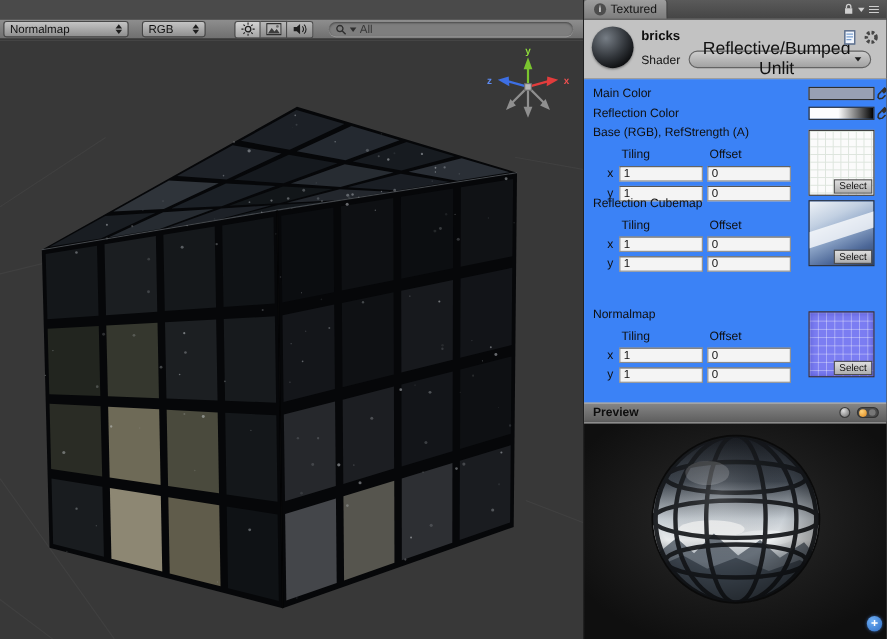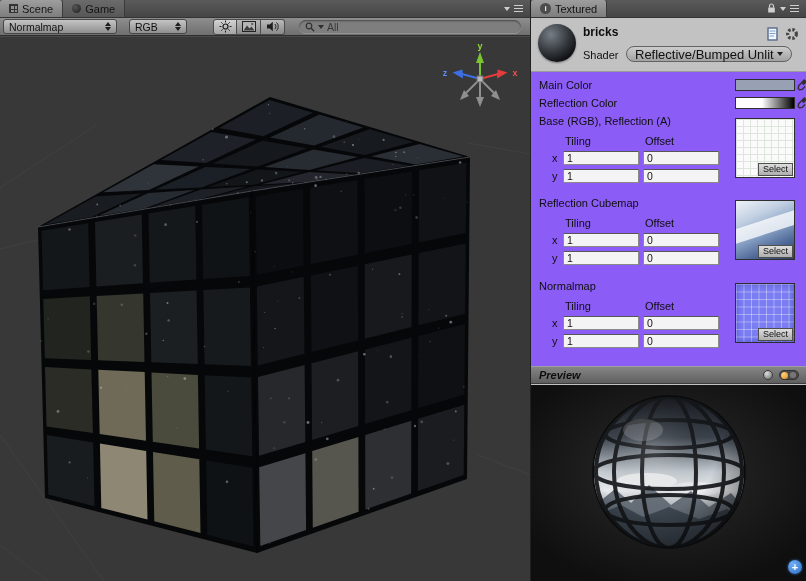--- a/index.html
+++ b/index.html
@@ -54,25 +54,25 @@
     background:#c2c2c2; border-left:1px solid #202020; }
   .insp-header { position:absolute; top:18px; left:0; right:0; height:54px; background:#c2c2c2;
     border-bottom:1px solid #9a9a9a; }
   .mat-ball { position:absolute; left:7px; top:6px; width:38px; height:38px; border-radius:50%;
     background:radial-gradient(circle at 34% 28%, #767d85, #33373c 48%, #0a0b0d 80%);
     box-shadow:0 1px 2px rgba(0,0,0,.4); }
   .mat-name { position:absolute; left:52px; top:7px; font-size:12px; font-weight:bold; color:#0d0d0d; }
   .shader-label { position:absolute; left:52px; top:31px; font-size:11px; color:#111; }
   .shader-dd { position:absolute; left:95px; top:28px; width:166px; height:16px; border-radius:8px;
     background:linear-gradient(#cdcdcd,#a2a2a2); border:1px solid #636363;
-    display:flex; align-items:center; padding:0 8px; font-size:13px; color:#111; }
+    display:flex; align-items:center; padding:0 8px; font-size:16px; color:#111; }
   .shader-dd .tri-d { margin-left:auto; }
   .hdr-icons { position:absolute; top:9px; right:7px; display:flex; gap:6px; align-items:center; }
 
-  .insp-props { position:absolute; top:72px; left:0; width:276px; height:294px; background:#8b5cf6; }
+  .insp-props { position:absolute; top:72px; left:0; width:276px; height:294px; background:#3b82f6; }
   .p-label { position:absolute; left:8px; font-size:11px; color:#0f0f0f; }
   .color-row { position:absolute; left:0; width:276px; height:14px; }
   .swatch { position:absolute; left:204px; top:0; width:60px; height:12px; border:1px solid #2e2e2e; }
   .dropper { position:absolute; left:266px; top:-1px; }
 
   .tex-group { position:absolute; left:0; width:276px; height:76px; }
   .tex-group .g-label { position:absolute; left:8px; top:0; font-size:11px; color:#0f0f0f; }
   .tex-group .th { position:absolute; top:20px; font-size:11px; color:#0f0f0f; }
   .th.t-tiling { left:34px;text-align:right; } .th.t-offset { left:114px; }
   .ax { position:absolute; left:21px; font-size:11px; color:#0f0f0f; }
@@ -91,54 +91,40 @@
     background:rgba(255,255,255,.75); transform:rotate(-18deg); }
   .thumb-normal { background-color:#7b7df2;
     background-image:linear-gradient(rgba(255,255,255,.38) 1px, transparent 1px),linear-gradient(90deg,rgba(255,255,255,.38) 1px, transparent 1px);
     background-size:7.5px 7.5px; box-shadow:inset 0 0 6px rgba(40,40,160,.5); }
   .select-btn { position:absolute; right:1px; bottom:1px; height:13px; line-height:11px; font-size:9px;
     padding:0 4px; background:linear-gradient(#dedede,#aeaeae); border:1px solid #4e4e4e; color:#111;
     font-family:"Liberation Sans",sans-serif; }
 
   .preview-header { position:absolute; top:366px; left:0; width:276px; height:18px;
     background:linear-gradient(#858585,#5f5f5f); border-top:1px solid #9f9f9f; border-bottom:1px solid #3c3c3c;
-    display:flex; align-items:center; padding:0 8px;font-style:italic; }
+    display:flex; align-items:center; padding:0 8px; }
   .preview-title { font-weight:bold; font-size:11px; color:#0e0e0e; }
   .ph-icons { margin-left:auto; display:flex; gap:6px; align-items:center; }
   .ph-sphere { width:10px; height:10px; border-radius:50%; background:radial-gradient(circle at 35% 30%, #ddd, #666); border:1px solid #3c3c3c; }
   .ph-toggle { width:20px; height:10px; border-radius:5px; background:#4a4a4a; border:1px solid #333;
     display:flex; align-items:center; padding:0 1px; gap:2px; }
   .ph-dot-orange { width:7px; height:7px; border-radius:50%; background:radial-gradient(circle at 35% 30%, #ffd27a, #e08a1e); }
   .ph-dot-gray { width:6px; height:6px; border-radius:50%; background:#777; }
 
   .preview-area { position:absolute; top:385px; left:0; width:276px; height:196px; background:#121212; overflow:hidden; }
   .add-btn { position:absolute; right:5px; bottom:7px; width:14px; height:14px; border-radius:50%;
     background:radial-gradient(circle at 35% 30%, #6fb0f7, #2d6cc2); color:#fff; font-size:11px; font-weight:bold;
     display:flex; align-items:center; justify-content:center; line-height:1; box-shadow:0 0 3px rgba(80,150,255,.6); }
 </style>
 </head>
 <body>
 
 <div class="root">
 
   <div class="scene-pane">
-    <div class="tabstrip">
-      <div class="tab active">
-        <span class="grid-glyph"></span>
-        <span>Scene</span>
-      </div>
-      <div class="tab">
-        <span class="game-glyph"></span>
-        <span>Game</span>
-      </div>
-      <div class="pane-menu">
-        <span class="mini-tri"></span>
-        <span class="hamb"></span>
-      </div>
-    </div>
 
     <div class="scene-toolbar">
       <button class="tb-dd" style="width:114px; margin-left:3px;">
         <span>Normalmap</span>
         <span class="updown">
             <span class="tri-u"></span>
             <span class="tri-d"></span>
           </span>
       </button>
       <button class="tb-dd" style="width:58px; margin-left:12px;">
@@ -461,35 +447,35 @@
       <div class="color-row" style="top:25px;text-decoration:underline;">
         <span class="p-label">Reflection Color</span>
         <span class="swatch" style="background: linear-gradient(90deg, rgb(253, 253, 253) 0%, rgb(253, 253, 253) 45%, rgb(0, 0, 0) 100%);"></span>
         <svg class="dropper" width="11" height="13" viewBox="0 0 11 13">
           <path d="M7.2,1 L10,3.8 L6.6,7.2 L3.8,4.4 Z" fill="#2f2f2f"></path>
           <path d="M4.4,5 L1.6,7.8 L1.2,10.6 L2.4,11.8 L5.2,11.4 L8,8.6" fill="none" stroke="#2f2f2f" stroke-width="1.4"></path>
         </svg>
       </div>
 
       <div class="tex-group" style="top:43px;">
-        <span class="g-label">Base (RGB), Reflection (A)</span>
+        <span class="g-label">Base (RGB), RefStrength (A)</span>
         <div class="thumb thumb-base">
           <button class="select-btn">Select</button>
         </div>
         <span class="th t-tiling">Tiling</span>
         <span class="th t-offset">Offset</span>
         <span class="ax a-x">x</span>
         <span class="ax a-y">y</span>
         <input class="field f-xt" value="1" style="">
         <input class="field f-xo" value="0" style="">
         <input class="field f-yt" value="1" style="">
         <input class="field f-yo" value="0" style="">
       </div>
 
-      <div class="tex-group" style="top:125px;">
+      <div class="tex-group" style="top:107px;">
         <span class="g-label">Reflection Cubemap</span>
         <div class="thumb thumb-cubemap">
           <button class="select-btn">Select</button>
         </div>
         <span class="th t-tiling">Tiling</span>
         <span class="th t-offset">Offset</span>
         <span class="ax a-x">x</span>
         <span class="ax a-y">y</span>
         <input class="field f-xt" value="1" style="">
         <input class="field f-xo" value="0" style="">

